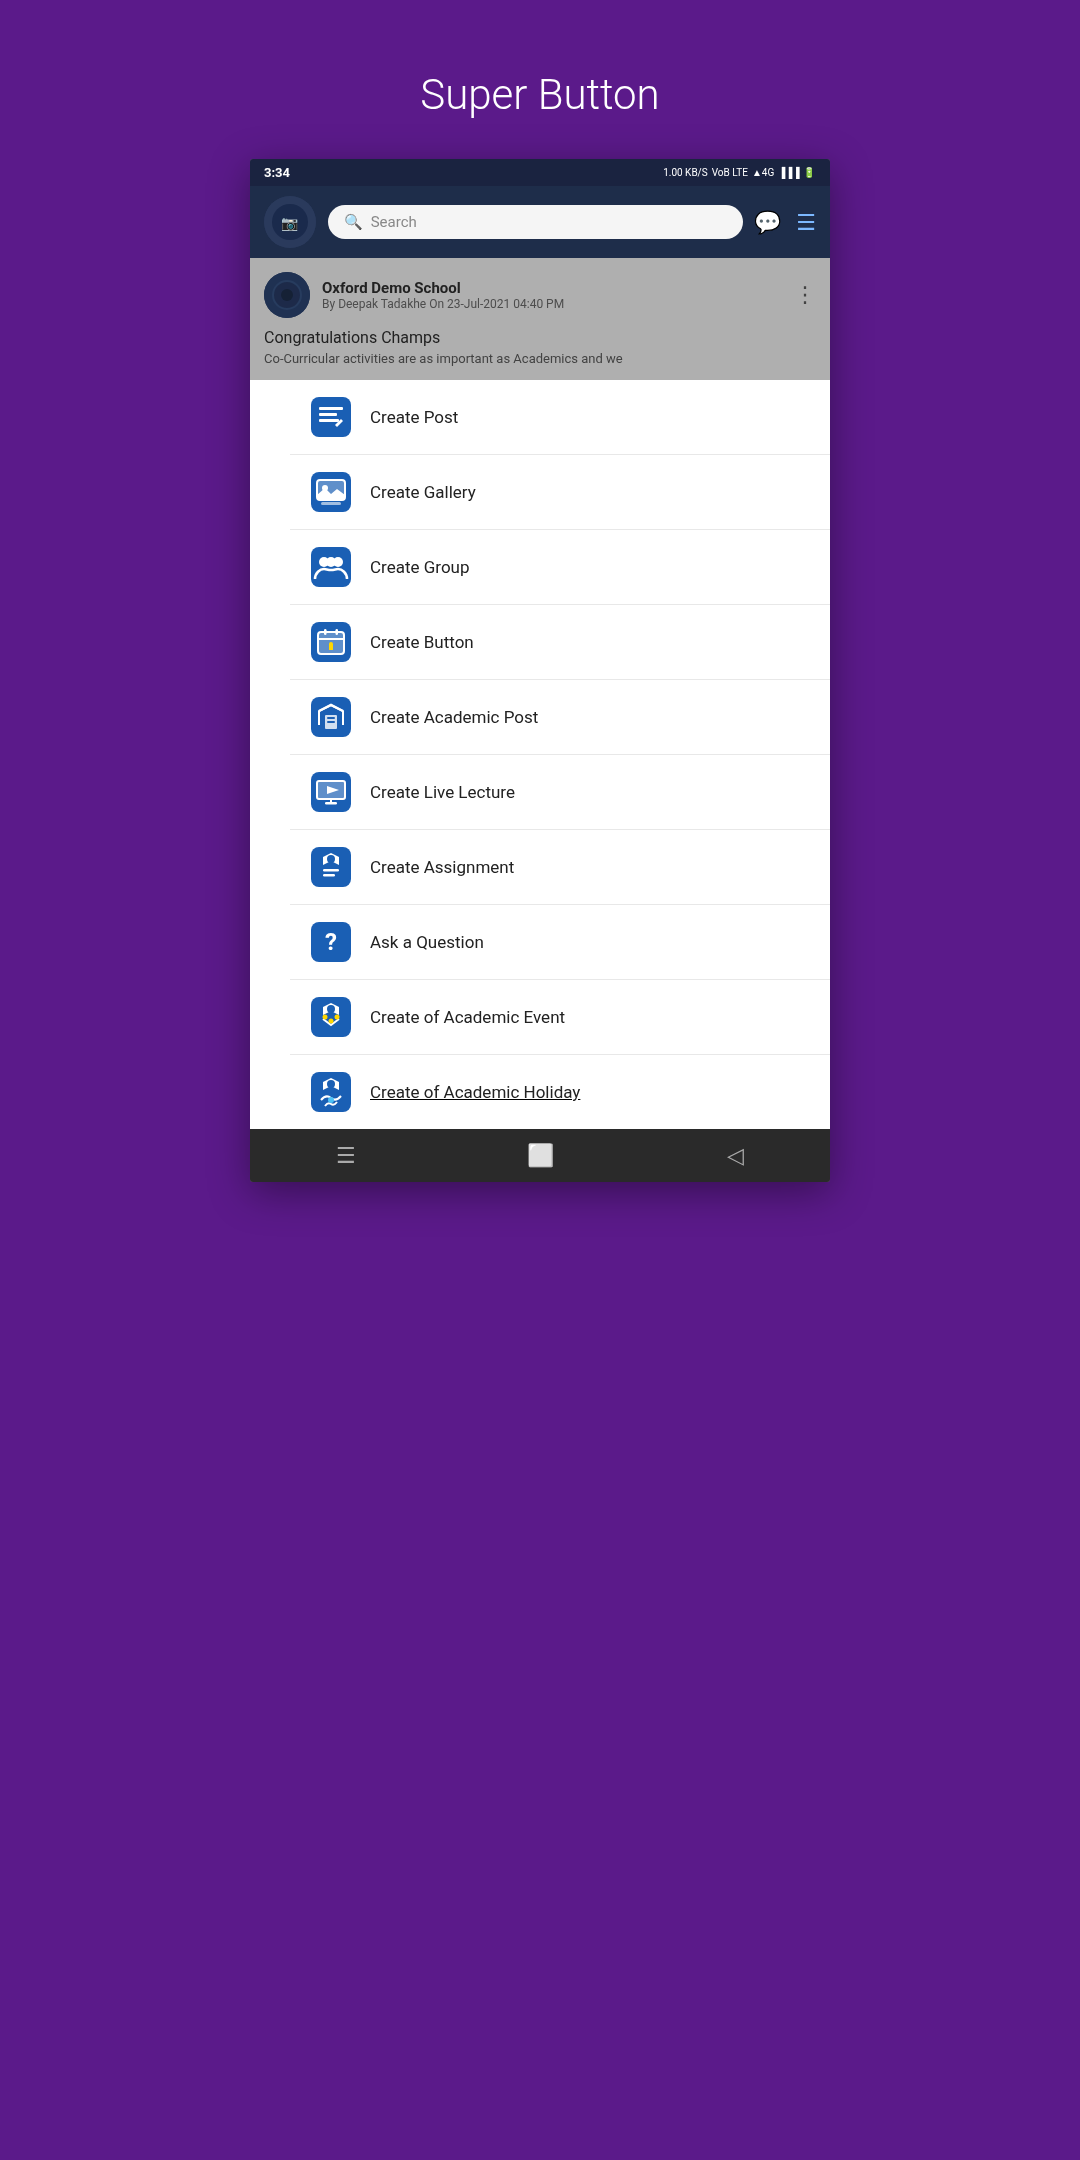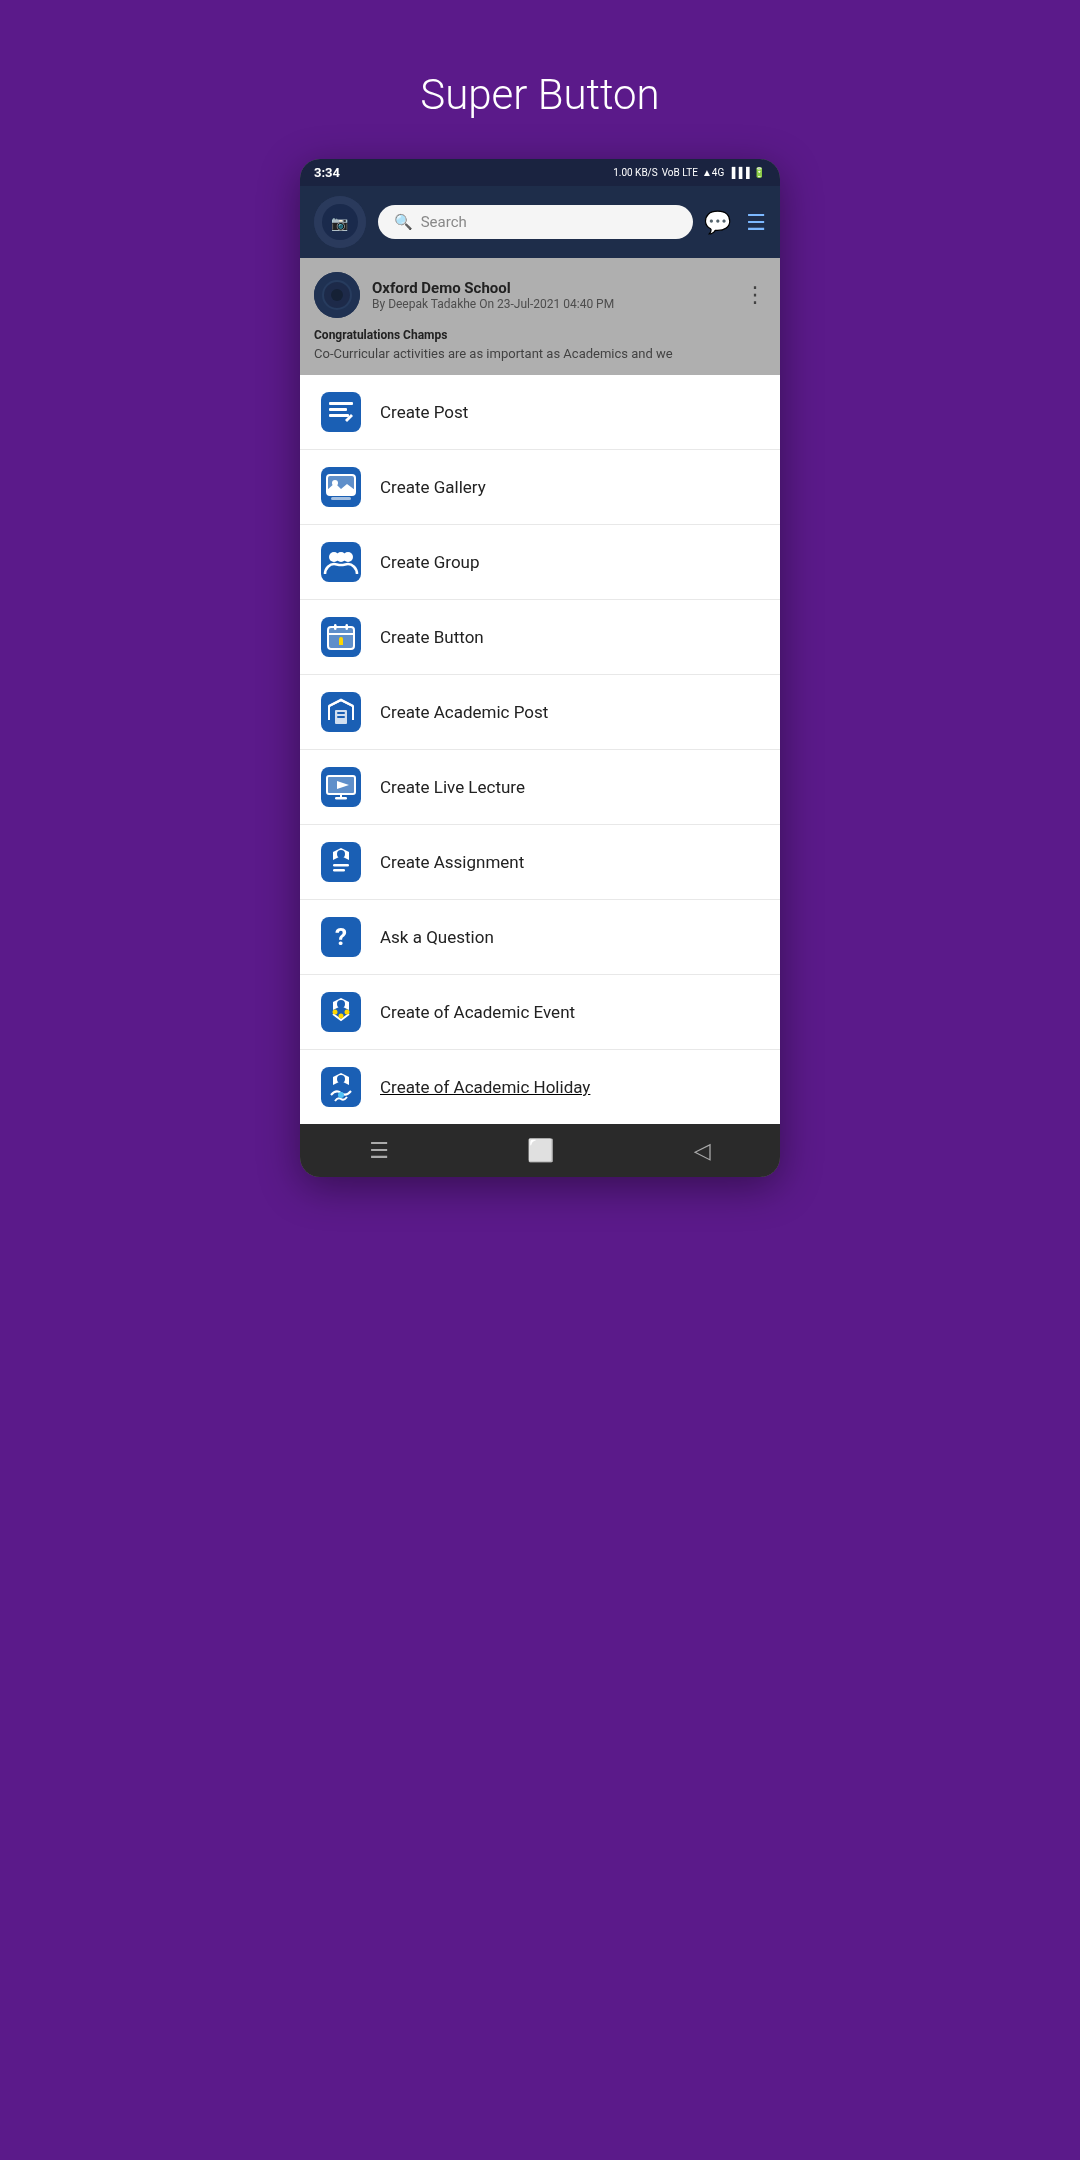--- a/index.html
+++ b/index.html
@@ -28,23 +28,23 @@
       color: white;
       font-size: 42px;
       font-weight: 300;
       text-align: center;
       margin-top: 50px;
       margin-bottom: 40px;
       width: 100%;
     }
 
     .phone-frame {
-      width: 480px;
+      width: 580px;
       background: #737373;
-      border-radius: 20px;
+      border-radius: 3px;
       overflow: hidden;
       box-shadow: 0 10px 40px rgba(0,0,0,0.4);
     }
 
     
     .status-bar {
       background: #1a2340;
       color: white;
       display: flex;
       justify-content: space-between;
@@ -173,22 +173,22 @@
       color: #666;
     }
 
     .post-more {
       color: #555;
       font-size: 22px;
       line-height: 1;
     }
 
     .post-title {
-      font-size: 12px;
-      font-weight: bold;
+      font-size: 16px;
+      font-weight: normal;
       color: #222;
       margin-top: 10px;
     }
 
     .post-body {
       font-size: 13px;
       color: #555;
       margin-top: 4px;
     }
 
@@ -201,20 +201,21 @@
       content: '';
       position: absolute;
       inset: 0;
       background: rgba(0,0,0,0.25);
       pointer-events: none;
     }
 
     
     .menu-list {
       background: white;
+      padding-left: 40px;
     }
 
     .menu-item {
       display: flex;
       align-items: center;
       gap: 18px;
       padding: 16px 20px;
       border-bottom: 1px solid #e8e8e8;
       cursor: pointer;
     }

